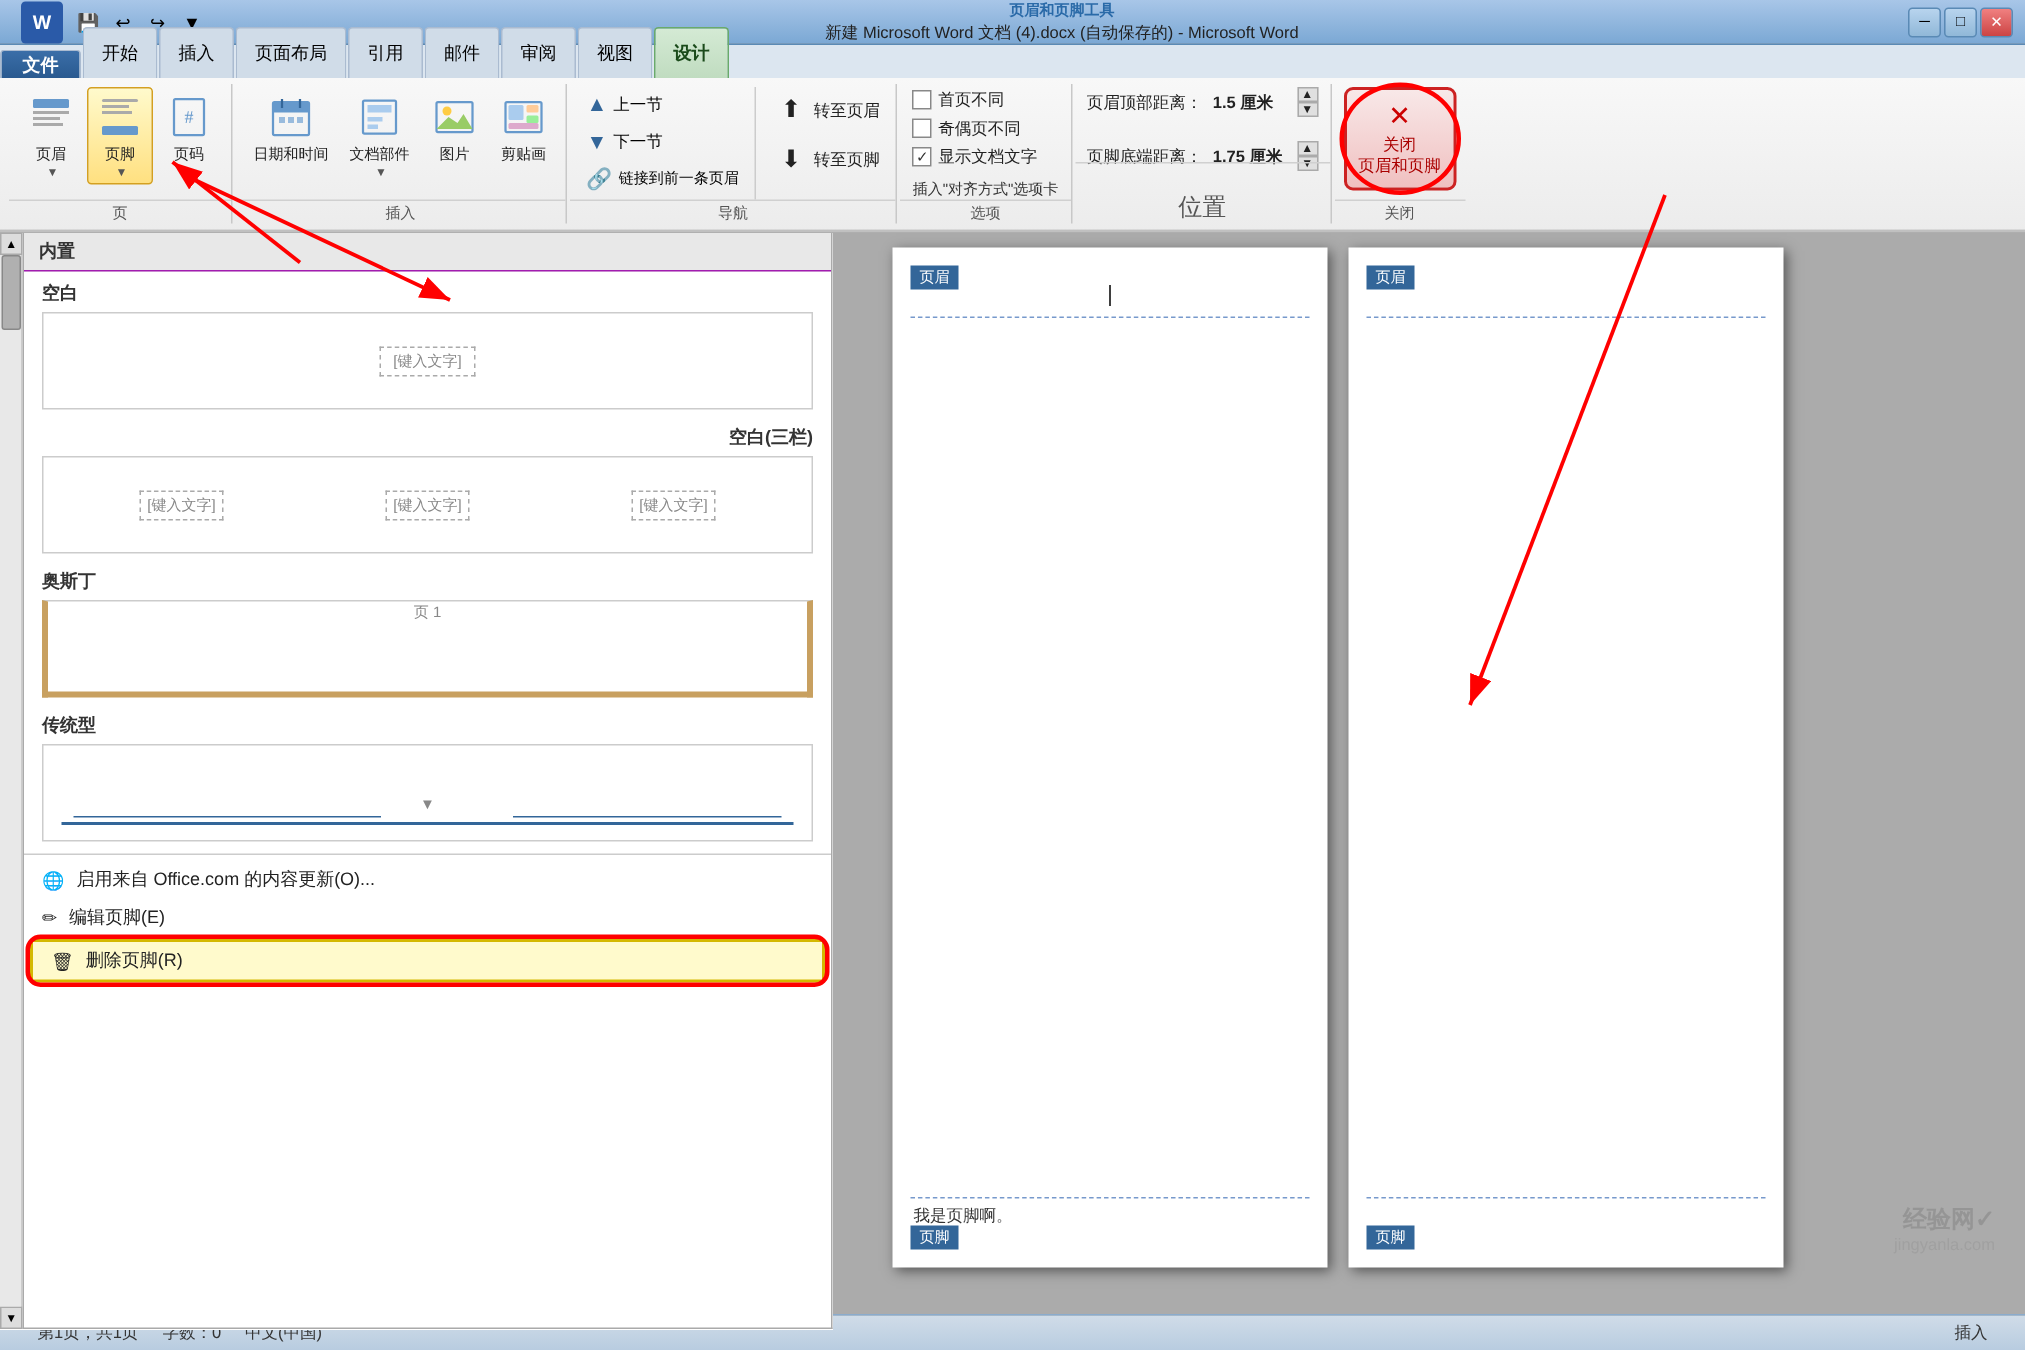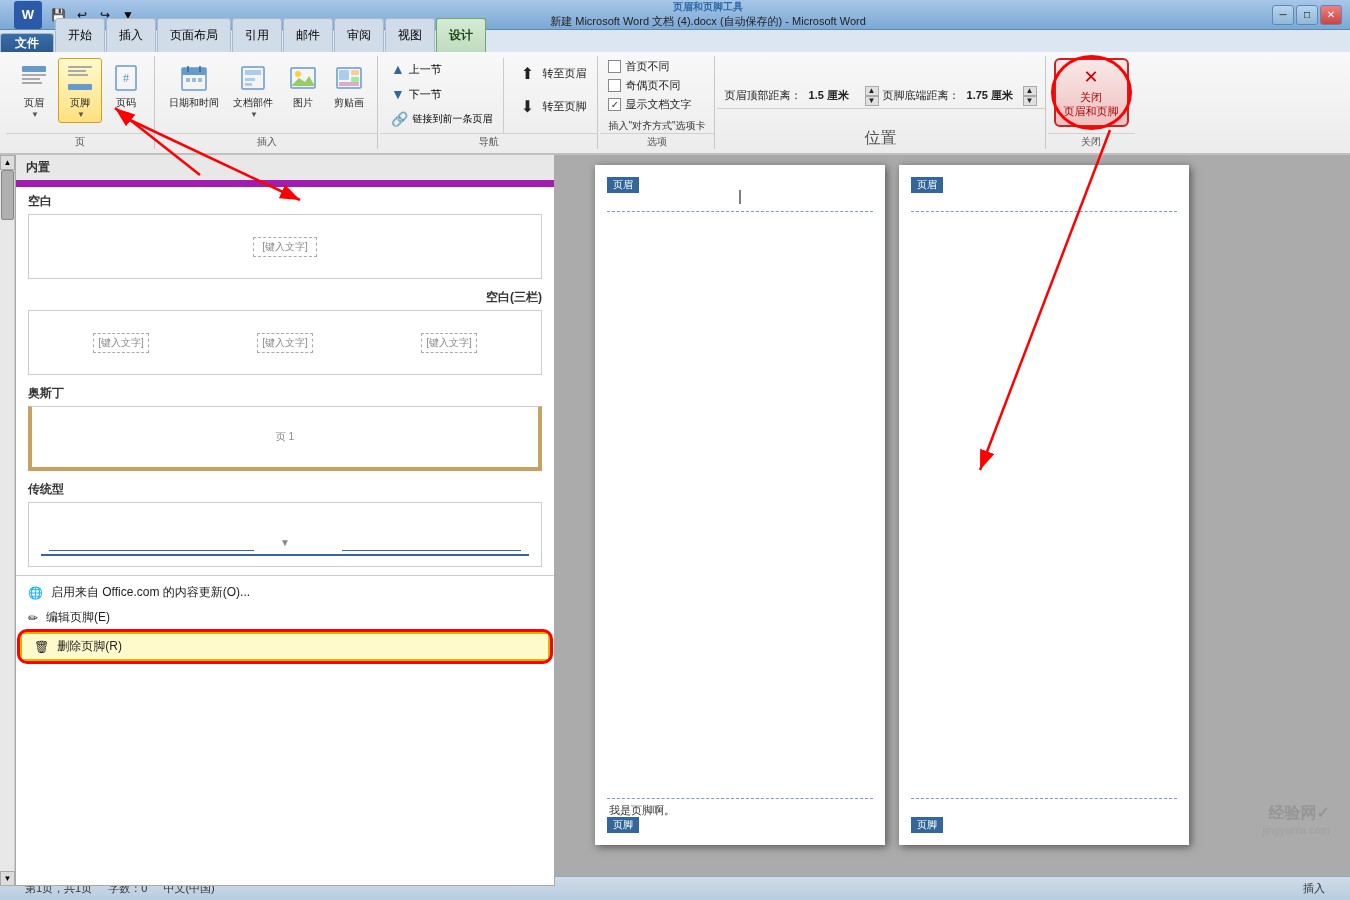--- a/index.html
+++ b/index.html
@@ -164,22 +164,22 @@
     .checkbox-box.checked::after { content: '✓'; font-size: 10px; color: #333; }
     .nav-btn {
       display: flex; align-items: center; gap: 4px; font-size: 11px; cursor: pointer;
       padding: 2px 4px; border: 1px solid transparent; border-radius: 2px;
     }
     .nav-btn-icon { font-size: 14px; color: #336699; }
 
     
     .position-group {
       display: flex;
-      flex-direction: row;
-      gap: 4px;
+      flex-direction: column;
+      gap: 16px;
       padding: 2px 8px;
       border-right: 1px solid #c8c8c8;
       position: relative;
       padding-bottom: 16px;
     }
     .position-group .ribbon-group-label {
       position: absolute; bottom: 0; left: 0; right: 0;
       text-align: center; font-size: 16px; color: #555; border-top: 1px solid #d0d0d0; padding-top: 19px;
     }
     .position-row { display: flex; align-items: center; gap: 4px; font-size: 11px; color: #222; }
@@ -472,41 +472,41 @@
   <div style="width:15px;background:#f0f0f0;border-right:1px solid #ccc;display:flex;flex-direction:column;z-index:50;">
     <div style="width:15px;height:15px;background:#ddd;border:1px solid #aaa;display:flex;align-items:center;justify-content:center;font-size:8px;cursor:pointer;">▲</div>
     <div style="flex:1;background:#e8e8e8;position:relative;">
       <div style="width:13px;height:50px;background:#b0b0b0;position:absolute;top:0;left:1px;border:1px solid #888;border-radius:2px;"></div>
     </div>
     <div style="width:15px;height:15px;background:#ddd;border:1px solid #aaa;display:flex;align-items:center;justify-content:center;font-size:8px;cursor:pointer;">▼</div>
   </div>
 
   <div style="width:540px;background:white;border:1px solid #aaa;border-top:none;z-index:100;display:flex;flex-direction:column;overflow:hidden;position:relative;">
 
-    <div style="background:#e8e8e8;padding:4px 10px;font-size:12px;font-weight:bold;color:#333;border-bottom:7px solid #a21caf;">内置</div>
+    <div style="background:#e8e8e8;padding:4px 10px;font-size:12px;font-weight:bold;color:#333;border-bottom:1px solid #a21caf;">内置</div>
 
     <div style="padding:6px 12px 4px 12px;">
       <div style="font-size:12px;color:#333;margin-bottom:4px;font-weight:bold;">空白</div>
       <div style="border:1px solid #ccc;height:65px;background:white;display:flex;align-items:center;justify-content:center;position:relative;">
         <span style="font-size:10px;color:#888;border:1px dashed #aaa;padding:2px 8px;">[键入文字]</span>
       </div>
     </div>
 
     <div style="padding:6px 12px 4px 12px;">
       <div style="font-size:12px;color:#333;margin-bottom:4px;font-weight:bold;text-align:right;">空白(三栏)</div>
       <div style="border:1px solid #ccc;height:65px;background:white;display:flex;align-items:center;justify-content:space-around;padding:0 10px;">
         <span style="font-size:10px;color:#888;border:1px dashed #aaa;padding:2px 4px;">[键入文字]</span>
         <span style="font-size:10px;color:#888;border:1px dashed #aaa;padding:2px 4px;">[键入文字]</span>
         <span style="font-size:10px;color:#888;border:1px dashed #aaa;padding:2px 4px;">[键入文字]</span>
       </div>
     </div>
 
     <div style="padding:6px 12px 4px 12px;">
       <div style="font-size:12px;color:#333;margin-bottom:4px;font-weight:bold;">奥斯丁</div>
-      <div style="border-left:4px solid #c8a060;border-right:4px solid #c8a060;border-bottom:4px solid #c8a060;border-top:1px solid #ccc;height:65px;background:white;display:flex;align-items:center;justify-content:center;">
+      <div style="border-left:4px solid #c8a060;border-right:4px solid #c8a060;border-bottom:4px solid #c8a060;border-top:1px solid #ccc;height:65px;background:white;display:flex;align-items:flex-start;justify-content:center;">
         <span style="font-size:10px;color:#888;">页 1</span>
       </div>
     </div>
 
 
     <div style="padding:6px 12px 4px 12px;">
       <div style="font-size:12px;color:#333;margin-bottom:4px;font-weight:bold;">传统型</div>
       <div style="border:1px solid #ccc;height:65px;background:white;position:relative;display:flex;align-items:flex-end;padding:6px 12px;">
         <div style="width:100%;border-top:2px solid #336699;margin-bottom:4px;"></div>
         <div style="position:absolute;bottom:15px;left:20px;width:40%;height:1px;background:#336699;"></div>

